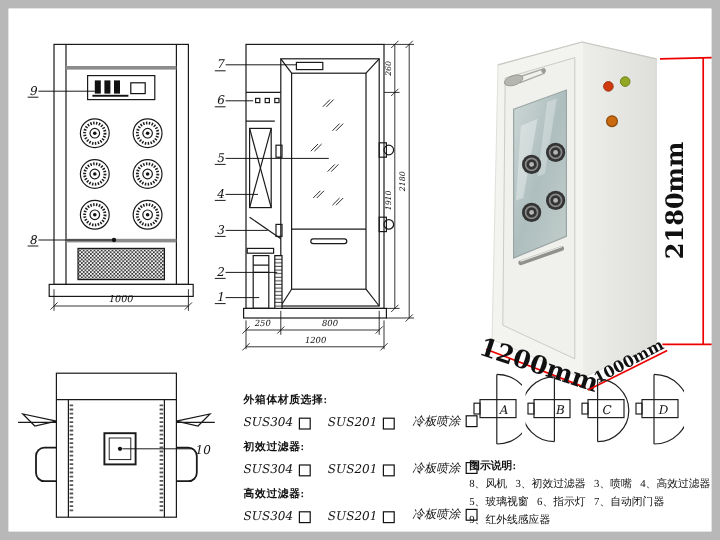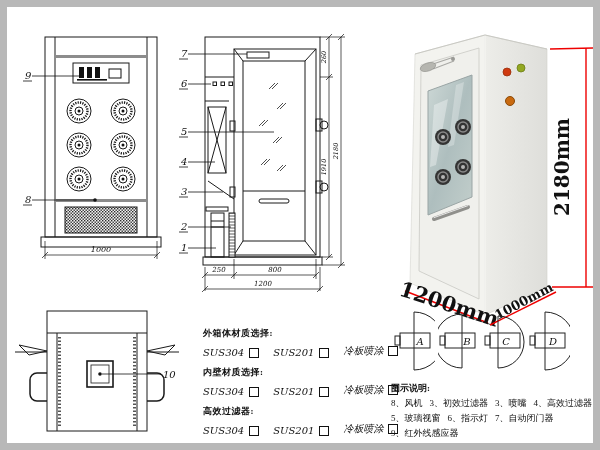--- a/index.html
+++ b/index.html
@@ -357,21 +357,21 @@
         </span>
       <span class="mat-opt">
           <span>SUS201</span>
           <span class="cb"></span>
         </span>
       <span class="mat-opt">
           <span>冷板喷涂</span>
           <span class="cb"></span>
         </span>
     </div>
-    <div class="mat-label">内壁材质选择:</div>
+    <div class="mat-label">初效过滤器:</div>
     <div class="mat-row">
       <span class="mat-opt">
           <span>SUS304</span>
           <span class="cb"></span>
         </span>
       <span class="mat-opt">
           <span>SUS201</span>
           <span class="cb"></span>
         </span>
       <span class="mat-opt">

